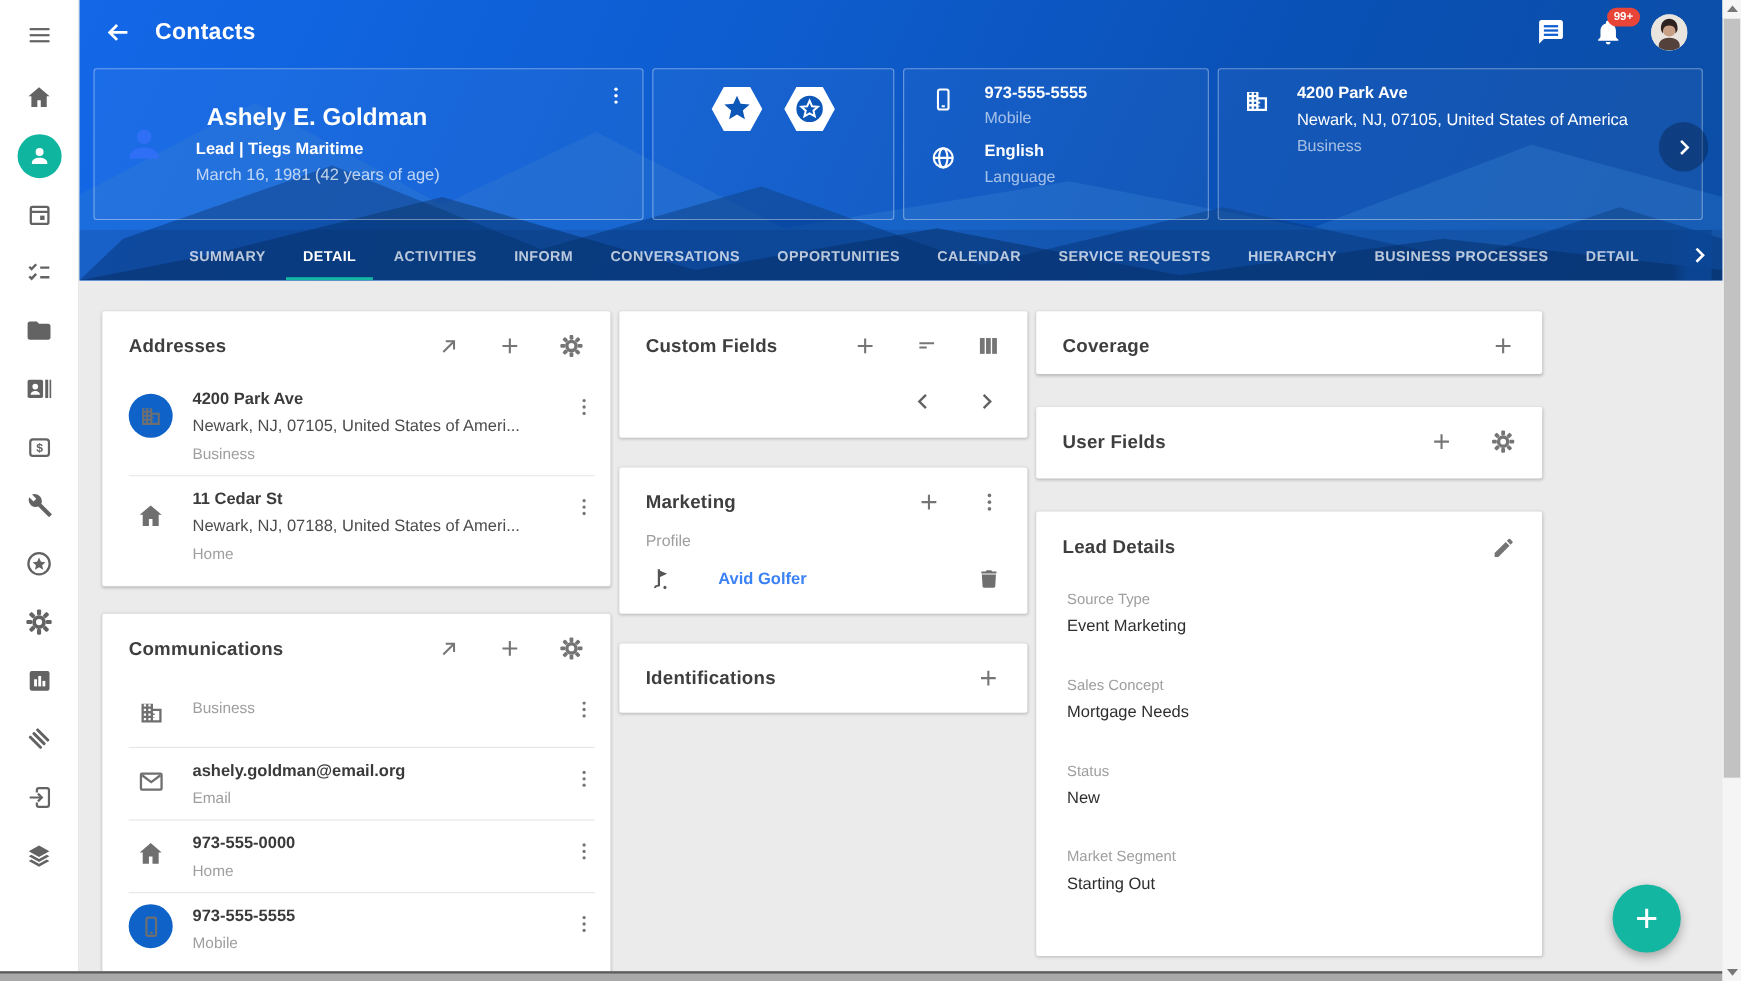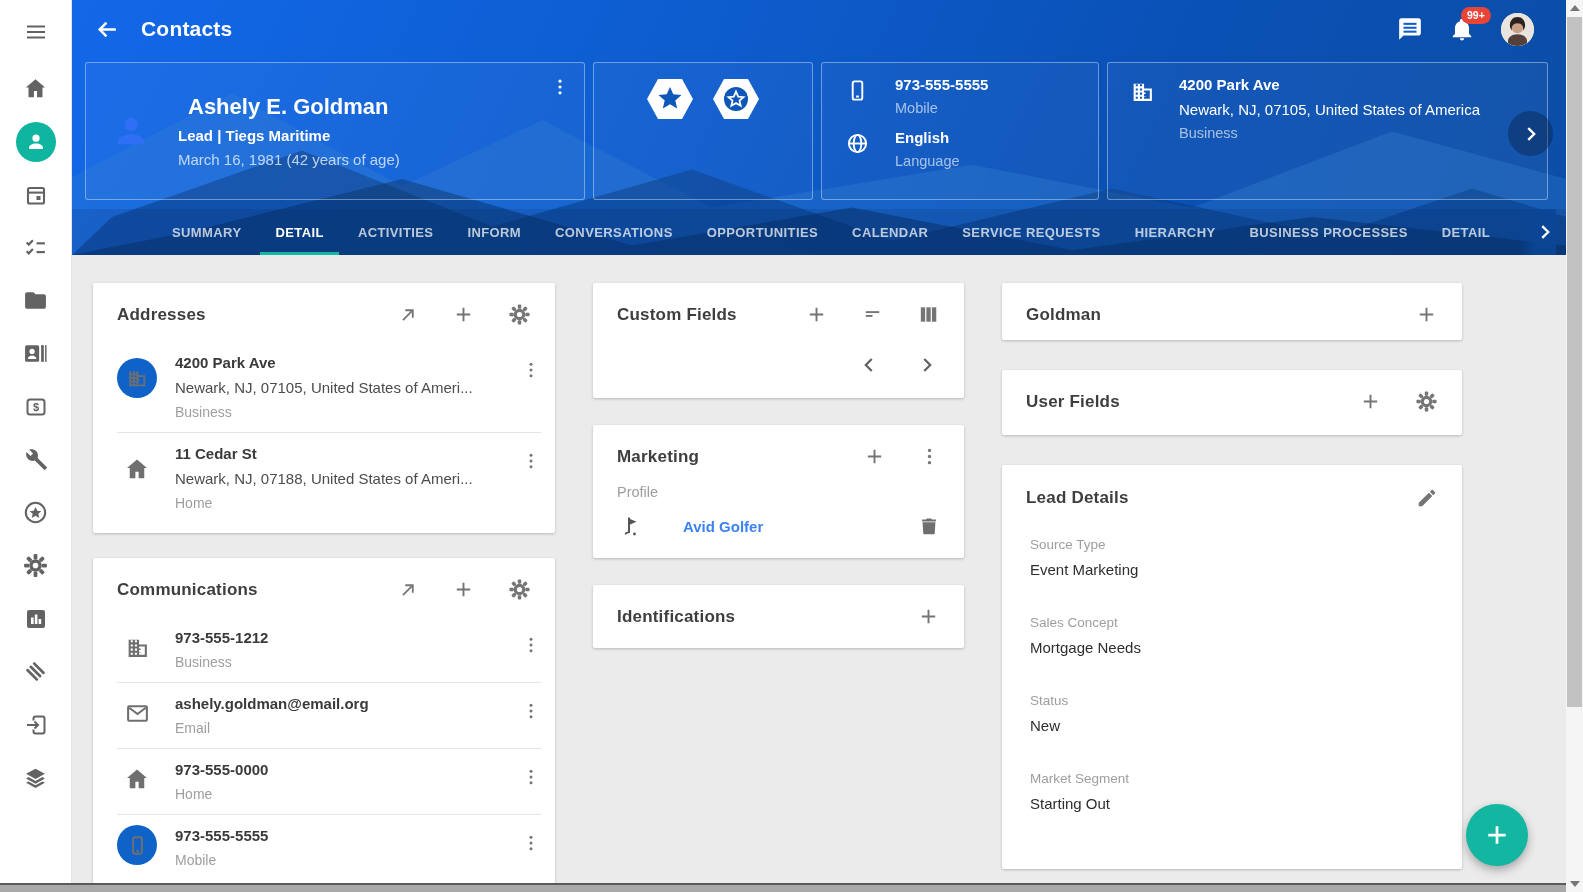--- a/index.html
+++ b/index.html
@@ -55,21 +55,21 @@
   .tabs{position:absolute;left:0;right:0;bottom:0;height:46px;display:flex;align-items:stretch;
         padding-left:83px;background:rgba(5,30,80,.14);z-index:6;overflow:hidden;}
   .tab{display:flex;align-items:center;padding:0 17px;font-size:13px;letter-spacing:.4px;
        color:rgba(255,255,255,.72);position:relative;white-space:nowrap;cursor:pointer;font-weight:bold;}
   .tab.active{color:#fff;}
   .tab.active::after{content:'';position:absolute;left:2px;right:2px;bottom:0;height:3px;background:#14b8a2;}
   .tabs-next{position:absolute;right:10px;top:0;bottom:0;display:flex;align-items:center;color:#fff;cursor:pointer;
              padding-left:14px;background:linear-gradient(90deg,rgba(10,60,140,0) 0%,rgba(10,70,150,.85) 40%);}
   
   .content{position:absolute;left:72px;right:17px;top:255px;bottom:7px;overflow:hidden;
-           padding:28px 12px 0 21px;display:flex;gap:38px;align-items:flex-start;box-sizing:border-box;}
+           padding:28px 12px 0 21px;display:flex;gap:8px;align-items:flex-start;box-sizing:border-box;}
   .col{display:flex;flex-direction:column;}
   .col1{width:462px;gap:25px;} .col2{width:371px;gap:27px;} .col3{width:460px;gap:30px;}
   .card{background:#fff;border-radius:2px;box-shadow:0 1px 3px rgba(0,0,0,.22);box-sizing:border-box;}
   .card-h{display:flex;align-items:center;padding:20px 24px 14px 24px;}
   .card-title{font-size:17px;color:#3e3e3e;font-weight:bold;letter-spacing:.2px;}
   .hicons{margin-left:auto;display:flex;align-items:center;gap:33px;color:#757575;}
   .hicons > *{cursor:pointer;}
   
   .rows{padding:2px 14px 10px 24px;}
   .row{display:flex;align-items:flex-start;padding:10px 0 12px 0;position:relative;cursor:pointer;}
@@ -483,21 +483,20 @@
         </span>
       </div>
       <div class="rows">
         <div class="row">
           <span class="ric" style="margin-top:0;">
               <svg class="i" width="25" height="25" viewBox="0 0 24 24">
                 <path fill="currentColor" d="M3.5 21V4.5h10V9H21v12H3.5zm2-2h2v-2h-2v2zm0-4h2v-2h-2v2zm0-4h2V9h-2v2zm0-4h2v-2h-2v2zm4 12h2v-2h-2v2zm0-4h2v-2h-2v2zm0-4h2V9h-2v2zm0-4h2v-2h-2v2zm4 12h5.5v-8H13.5v2h1.5v1.5h-1.5v2H15V17h-1.5v2z"></path>
               </svg>
             </span>
           <span class="rtext">
-            <div class="rv">973-555-1212</div>
             <div class="rlab">Business</div>
           </span>
           <span class="rdots">
               <svg class="i" width="20" height="20" viewBox="0 0 24 24">
                 <g fill="currentColor">
                   <circle cx="12" cy="5" r="1.8"></circle>
                   <circle cx="12" cy="12" r="1.8"></circle>
                   <circle cx="12" cy="19" r="1.8"></circle>
                 </g>
               </svg>
@@ -643,21 +642,21 @@
               <path d="M12 5v14M5 12h14"></path>
             </svg>
         </span>
       </div>
     </div>
   </section>
 
   <section class="col col3">
     <div class="card">
       <div class="card-h">
-        <span class="card-title">Goldman</span>
+        <span class="card-title">Coverage</span>
         <span class="hicons">
           <svg class="i" width="23" height="23" viewBox="0 0 24 24" fill="none" stroke="currentColor" stroke-width="2">
               <path d="M12 5v14M5 12h14"></path>
             </svg>
         </span>
       </div>
     </div>
 
     <div class="card" style="padding-bottom:8px;">
       <div class="card-h">

